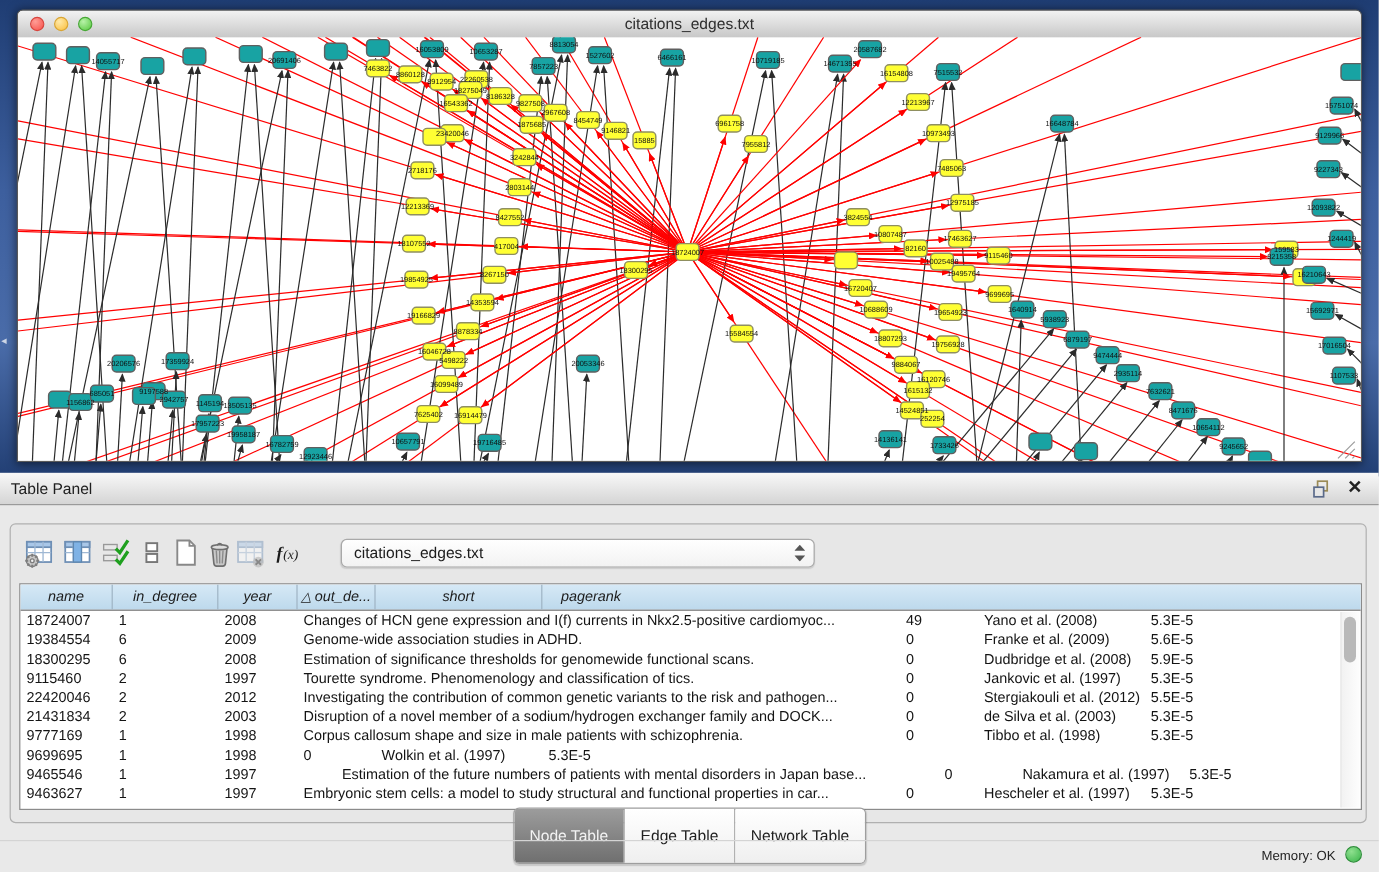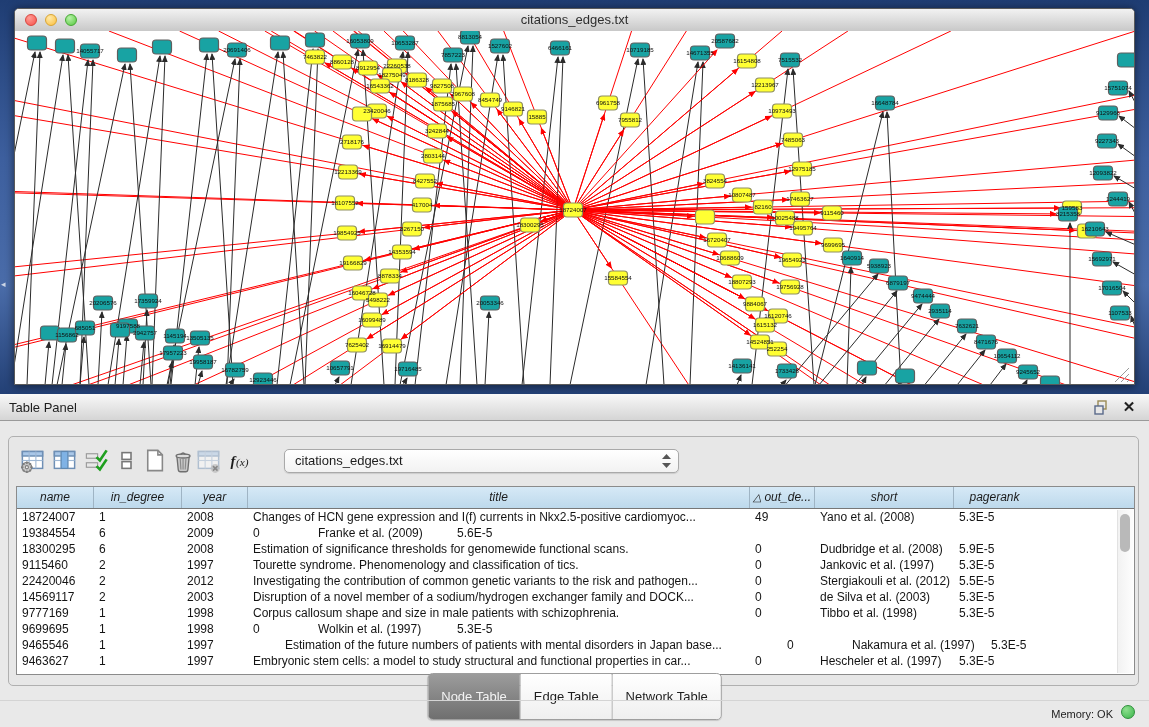--- a/index.html
+++ b/index.html
@@ -627,39 +627,39 @@
             <text x="3" y="17" font-family="Liberation Serif,serif" font-style="italic" font-weight="bold" font-size="13" fill="#1a1a1a">f</text>
             <text x="8" y="17" font-family="Liberation Serif,serif" font-style="italic" font-size="10" fill="#1a1a1a">(x)</text>
           </svg></div>
       </div>
 
     <div class="dtable">
       <div class="thead" id="thead">
           <div class="th" style="width: 77px;"><span>name</span></div>
           <div class="th" style="width: 88px;"><span>in_degree</span></div>
           <div class="th" style="width: 66px;"><span>year</span></div>
-          <div class="th" style="width: 502px;"><span>title</span></div>
           <div class="th" style="width: 65px;"><span class="sortmark">△</span><span>out_de...</span></div>
           <div class="th" style="width: 139px;"><span>short</span></div>
           <div class="th" style="width: 81px;"><span>pagerank</span></div>
         </div>
       <div id="tbody">
           <div class="trow">
             <div class="td" style="width: 77px;">18724007</div>
             <div class="td" style="width: 88px;">1</div>
             <div class="td" style="width: 66px;">2008</div>
             <div class="td" style="width: 502px;">Changes of HCN gene expression and I(f) currents in Nkx2.5-positive cardiomyoc...</div>
             <div class="td" style="width: 65px;">49</div>
             <div class="td" style="width: 139px;">Yano et al. (2008)</div>
             <div class="td" style="width: 81px;">5.3E-5</div>
           </div>
           <div class="trow">
             <div class="td" style="width: 77px;">19384554</div>
             <div class="td" style="width: 88px;">6</div>
             <div class="td" style="width: 66px;">2009</div>
+            <div class="td" style="width: 502px;">Genome-wide association studies in ADHD.</div>
             <div class="td" style="width: 65px;">0</div>
             <div class="td" style="width: 139px;">Franke et al. (2009)</div>
             <div class="td" style="width: 81px;">5.6E-5</div>
           </div>
           <div class="trow">
             <div class="td" style="width: 77px;">18300295</div>
             <div class="td" style="width: 88px;">6</div>
             <div class="td" style="width: 66px;">2008</div>
             <div class="td" style="width: 502px;">Estimation of significance thresholds for genomewide functional scans.</div>
             <div class="td" style="width: 65px;">0</div>
@@ -678,21 +678,21 @@
           <div class="trow">
             <div class="td" style="width: 77px;">22420046</div>
             <div class="td" style="width: 88px;">2</div>
             <div class="td" style="width: 66px;">2012</div>
             <div class="td" style="width: 502px;">Investigating the contribution of common genetic variants to the risk and pathogen...</div>
             <div class="td" style="width: 65px;">0</div>
             <div class="td" style="width: 139px;">Stergiakouli et al. (2012)</div>
             <div class="td" style="width: 81px;">5.5E-5</div>
           </div>
           <div class="trow">
-            <div class="td" style="width: 77px;">14569117</div>
+            <div class="td" style="width: 77px;">21431834</div>
             <div class="td" style="width: 88px;">2</div>
             <div class="td" style="width: 66px;">2003</div>
             <div class="td" style="width: 502px;">Disruption of a novel member of a sodium/hydrogen exchanger family and DOCK...</div>
             <div class="td" style="width: 65px;">0</div>
             <div class="td" style="width: 139px;">de Silva et al. (2003)</div>
             <div class="td" style="width: 81px;">5.3E-5</div>
           </div>
           <div class="trow">
             <div class="td" style="width: 77px;">9777169</div>
             <div class="td" style="width: 88px;">1</div>

